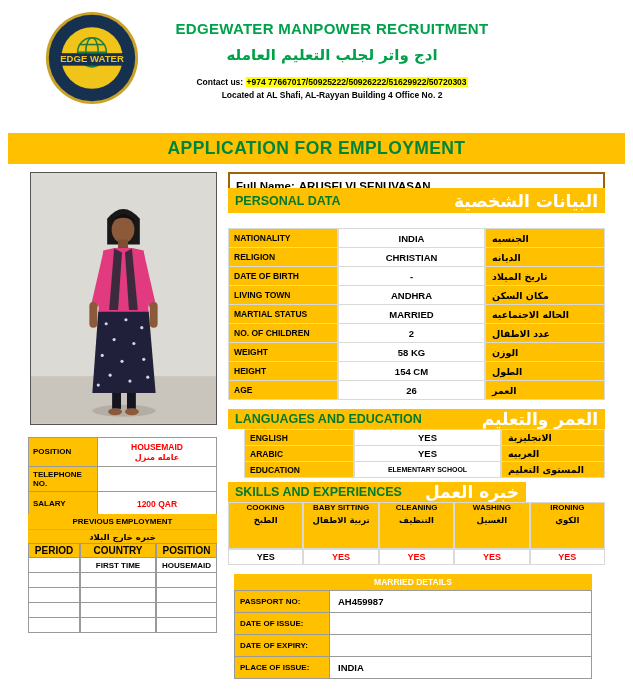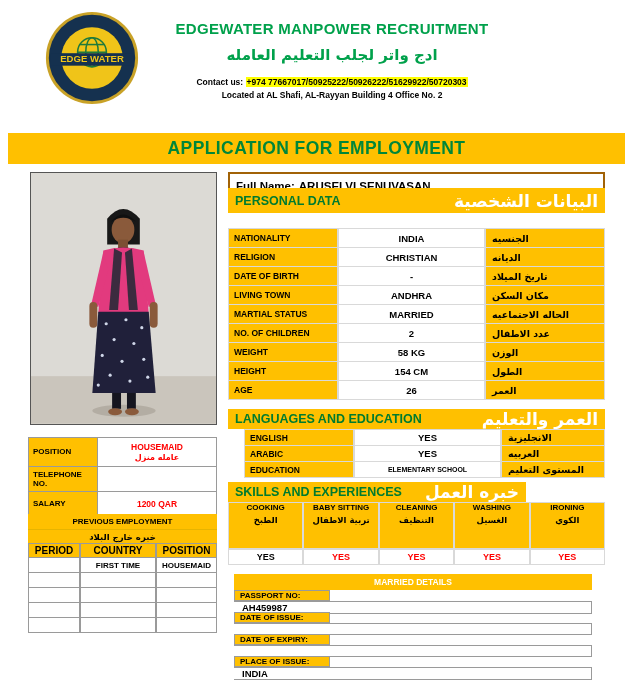--- a/index.html
+++ b/index.html
@@ -58,21 +58,21 @@
   .sk-cell { flex:1; border:1px solid #d9d9d9; text-align:center; }
   .sk-hd { height:47px; background:#FFC000; display:flex; flex-direction:column; align-items:center; justify-content:flex-start; }
   .sk-en { font-size:8px; font-weight:bold; line-height:1.25; }
   .sk-ar { font-size:8.5px; font-weight:bold; margin-top:2px; font-family:"DejaVu Sans", sans-serif; direction:rtl; line-height:1.3; width:60px; }
   .sk-yes { height:16px; background:#fff; font-size:9px; font-weight:bold; display:flex; align-items:center; justify-content:center; }
 
   
   .passport { left:234px; top:574px; width:358px; }
   .pp-head { height:16px; background:#FFC000; color:#fff; font-size:8.5px; font-weight:bold;
              display:flex; align-items:center; justify-content:center; }
-  .pp-row { display:flex; height:23px;flex-direction:column; }
+  .pp-row { display:flex; height:23px; }
   .pp-lab { width:96px; background:#FFC000; border:1px solid #9a9a9a; font-size:8px; font-weight:bold;
             display:flex; align-items:center; padding:0 5px; }
   .pp-val { flex:1; background:#fff; border:1px solid #9a9a9a; border-left:none; font-size:9.5px; font-weight:bold;
             display:flex; align-items:center; padding:0 8px; }
 
   
   .pos-table { left:28px; top:437px; width:189px; }
   .pos-row { display:flex; }
   .pos-lab { width:70px; background:#FFC000; border:1px solid #9a9a9a; font-size:8px; font-weight:bold;
              display:flex; align-items:center; padding:0 4px; line-height:1.15; }

